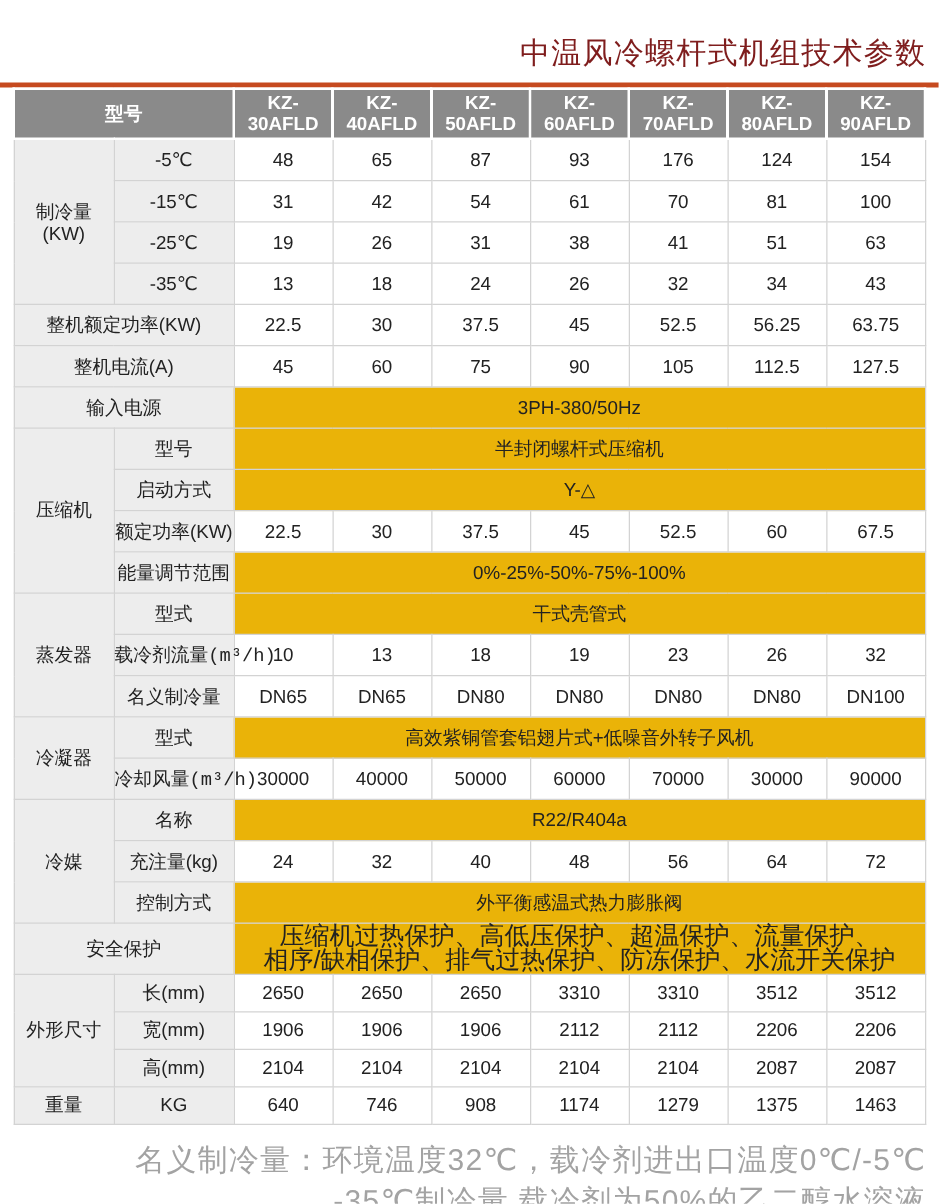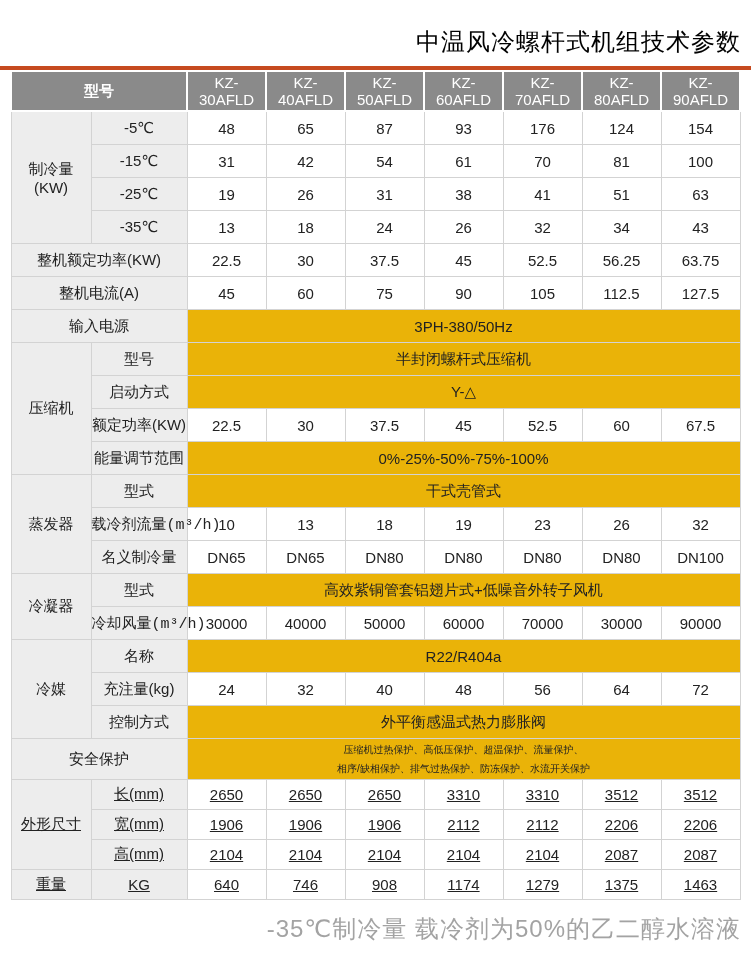--- a/index.html
+++ b/index.html
@@ -7,63 +7,63 @@
     width: 751px; height: 963px;
     background: #ffffff;
     font-family: "Liberation Sans", "DejaVu Sans", sans-serif;
     overflow: hidden;
   }
   .page-title {
     padding: 26px 10px 8px 0;
     text-align: right;
     font-size: 24px;
     letter-spacing: 1px;
-    color: #000000;
+    color: #7f1d1d;
   }
   .accent-bar {
     width: 751px; height: 4px;
     background: #c64a1f;
   }
   .table-wrap { margin: 0 10px; }
   table.spec-table {
     width: 731px;
     table-layout: fixed;
     border-collapse: collapse;
     border: 1px solid #ef4444;
   }
   col.c-group { width: 80px; }
   col.c-sub   { width: 96px; }
   th {
     background: #8a8a8a;
     color: #ffffff;
     font-size: 15px;
-    font-weight: normal;
+    font-weight: bold;
     border: 2px solid #ffffff;
     height: 38px;
     text-align: center;
     padding: 0;
     overflow: hidden;
   }
   th.model-header-label { font-weight: bold; }
   td {
     border: 1px solid #d3d3d3;
     font-size: 15px;
     color: #222222;
     text-align: center;
     padding: 0;
     height: 32px;
     vertical-align: middle;
   }
   td.lbl, td.grp { background: #ededed; }
   td.spanval { background: #eab308; }
   td.val { background: #ffffff; }
   td .nowrap { white-space: nowrap; display: inline-block; font-family: Liberation Mono, monospace; }
-  tr.short td { height: 29px; text-decoration: underline; }
+  tr.short td { height: 29px; }
   tr.tall td { height: 40px; }
-  td.safety { font-size: 10px; line-height: 19px; }
+  td.safety { font-size: 20px; line-height: 19px; }
   .footer-note {
     margin: 12px 10px 0 0;
     text-align: right;
     font-size: 24px;
     line-height: 33px;
     color: #a3a3a3;
     letter-spacing: 1px;
   }
 </style>
 </head>
@@ -292,14 +292,15 @@
           <td class="val">1174</td>
           <td class="val">1279</td>
           <td class="val">1375</td>
           <td class="val">1463</td>
         </tr>
       </tbody>
   </table>
 </div>
 
 <div class="footer-note">
+  <div>名义制冷量：环境温度32℃，载冷剂进出口温度0℃/-5℃</div>
   <div>-35℃制冷量  载冷剂为50%的乙二醇水溶液</div>
 </div>
 
 </body></html>

